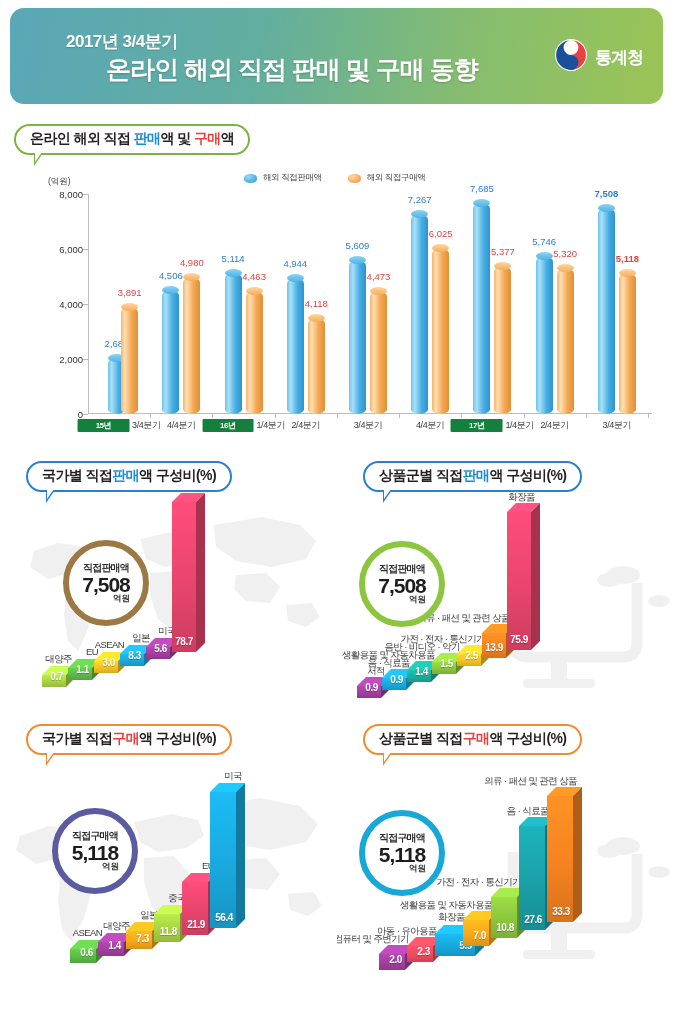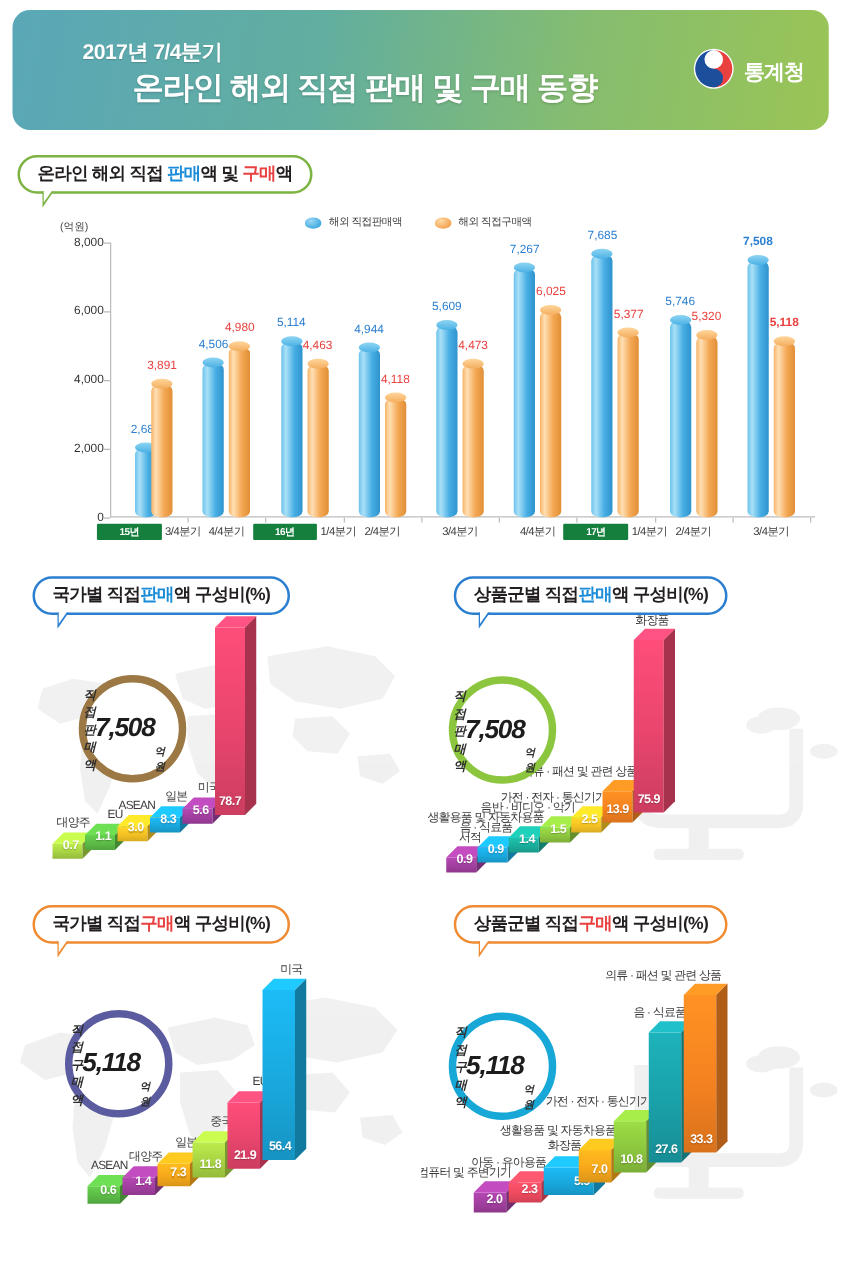--- a/index.html
+++ b/index.html
@@ -127,24 +127,23 @@
   .q-tr { left: 337px; top: 455px; }
   .q-bl { left: 0;   top: 718px; }
   .q-br { left: 337px; top: 718px; }
 
   .bgart { position: absolute; left: 0; top: 0; width: 336px; height: 255px; opacity: .5; }
 
   .circ {
     position: absolute;
     width: 86px; height: 86px; border-radius: 50%;
     background: #fff;
-    display: flex; flex-direction: row;
+    display: flex; flex-direction: column;
     align-items: center; justify-content: center;
     z-index: 4;
-    font-style: italic;
   }
   .circ .c-lbl { font-size: 10px; font-weight: bold; color: #2e2e2e; letter-spacing: -0.8px; margin-bottom: -1px; }
   .circ .c-num { font-size: 21px; font-weight: bold; color: #1d1d1d; letter-spacing: -1px; line-height: 1.05; }
   .circ .c-unit { font-size: 8.5px; font-weight: bold; color: #2e2e2e; align-self: flex-end; margin-right: 13px; margin-top: -3px; }
 
   
   .bar3d { position: absolute; z-index: 3; }
   .b3-front { position: absolute; left: 0; bottom: 0; width: 100%; }
   .b3-top   { position: absolute; left: 0; width: 100%; height: 9px; transform: skewX(-45deg); transform-origin: bottom left; }
   .b3-side  { position: absolute; right: -9px; width: 9px; transform: skewY(-45deg); transform-origin: top left; }
@@ -158,21 +157,21 @@
     font-size: 9.5px; color: #3a3a3a; letter-spacing: -0.6px;
     text-align: center; line-height: 1.15;
   }
 </style>
 </head>
 <body>
 
 <div id="page">
 
   <div class="header">
-    <div class="header-title-small">2017년 7/4분기</div>
+    <div class="header-title-small">2017년 3/4분기</div>
     <div class="header-title-main">온라인 해외 직접 판매 및 구매 동향</div>
     <div class="logo-wrap">
       <span>
         <svg width="34" height="34" viewBox="0 0 64 64">
           <circle cx="32" cy="32" r="30" fill="#ffffff"></circle>
           <path d="M32 4 A28 28 0 0 1 32 60 A14 14 0 0 1 32 32 A14 14 0 0 0 32 4 Z" fill="#e8413f"></path>
           <path d="M32 60 A28 28 0 0 1 32 4 A14 14 0 0 0 32 32 A14 14 0 0 1 32 60 Z" fill="#1b4e9b"></path>
           <circle cx="32" cy="18" r="7" fill="#ffffff"></circle>
         </svg>
       </span>

